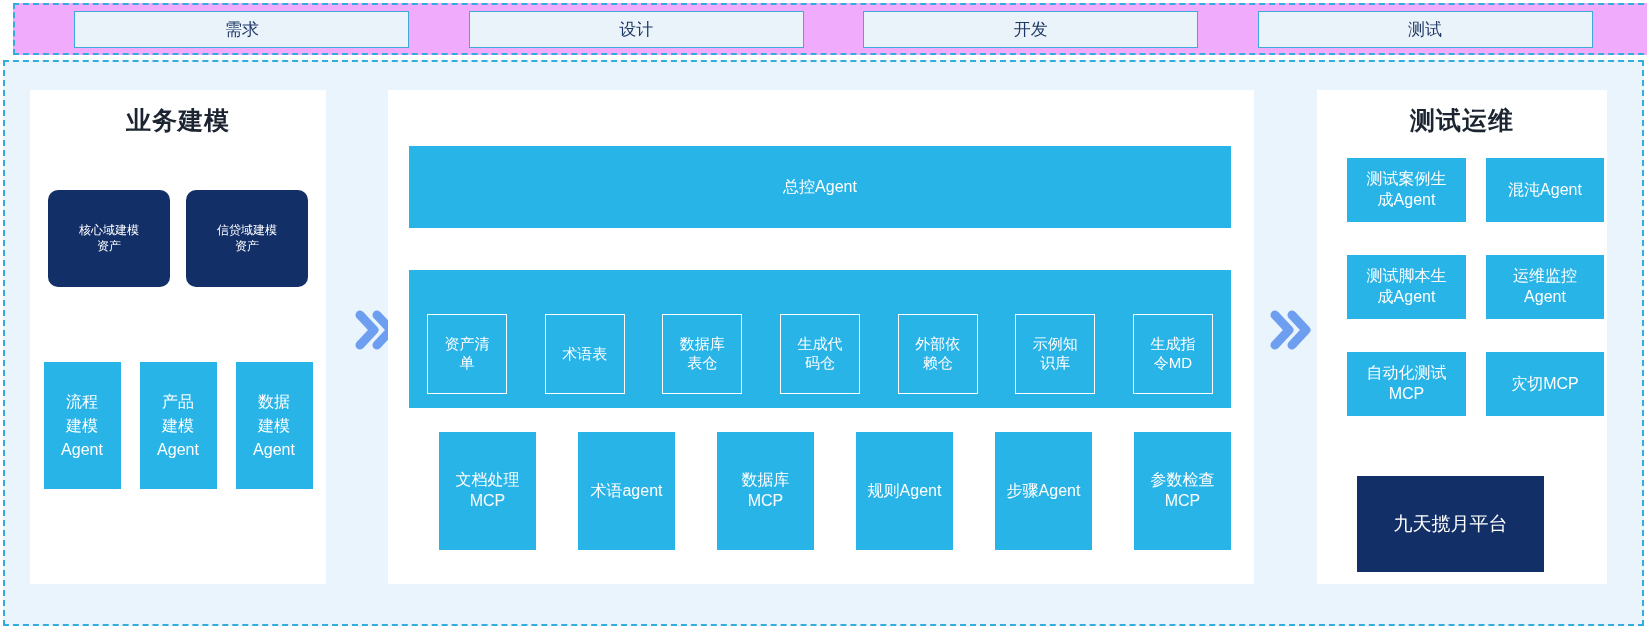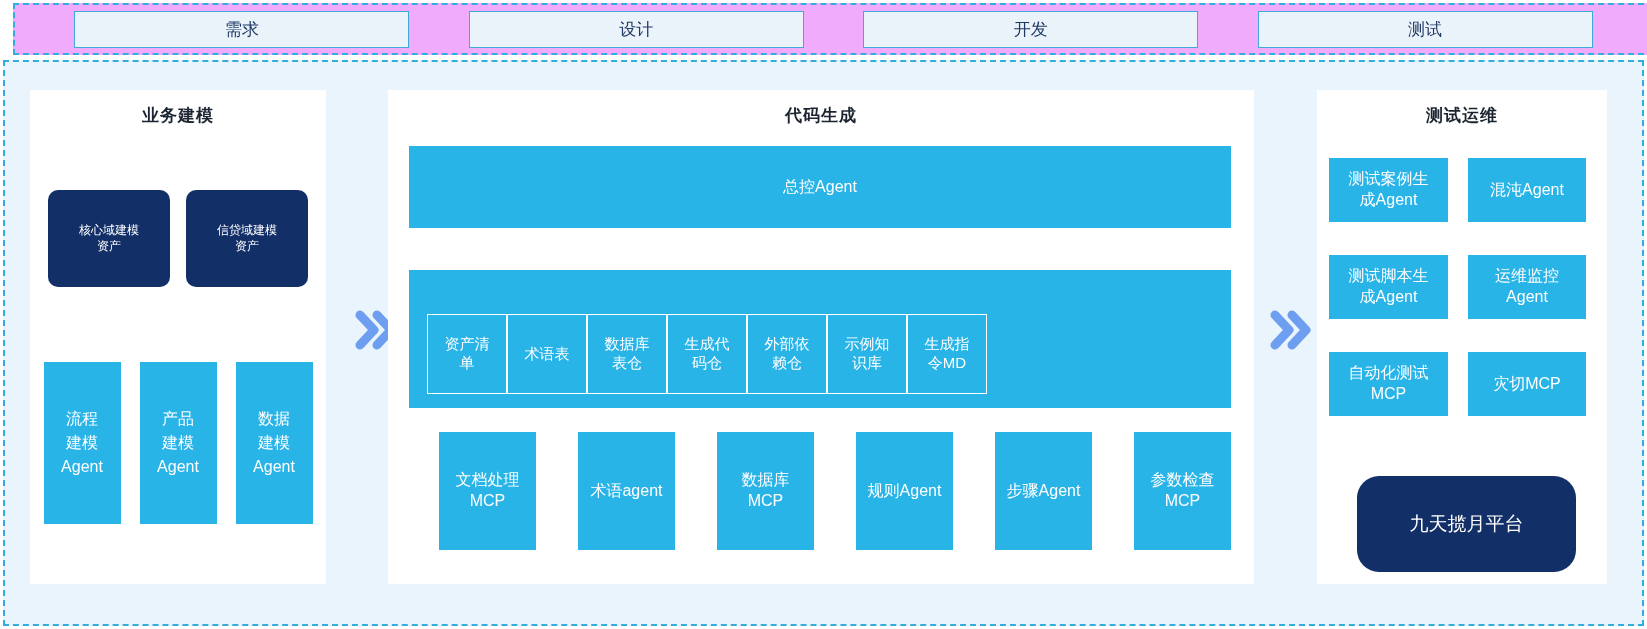--- a/index.html
+++ b/index.html
@@ -13,53 +13,53 @@
                display:flex; align-items:center; justify-content:space-evenly; }
   .phase-box { width:335px; height:37px; background:#eaf3fa; border:1px solid #3fa9da;
                display:flex; align-items:center; justify-content:center;
                font-size:17px; color:#1f3864; }
 
   
   .main { position:absolute; left:3px; top:60px; width:1641px; height:566px;
           border:2px dashed #35acde; background:#e9f4fc; }
 
   .panel { position:absolute; top:28px; height:494px; background:#ffffff; }
-  .panel-title { text-align:center; font-size:17px; font-weight:bold; color:#1b2430; padding-top:14px; letter-spacing:1px; }
+  .panel-title { text-align:center; font-size:25px; font-weight:bold; color:#1b2430; padding-top:14px; letter-spacing:1px; }
 
   .cyan { background:#29b4e8; color:#ffffff; }
   .navy { background:#122f68; color:#ffffff; }
   .cbox { display:flex; align-items:center; justify-content:center; text-align:center;
           white-space:pre-line; line-height:1.3; }
 
   
   .panel-left { left:25px; width:296px; }
   .dark-row { position:absolute; top:100px; left:0; right:0; display:flex; justify-content:center; gap:16px; }
   .dark-box { width:122px; height:97px; border-radius:10px; font-size:12px; }
   .agent-row { position:absolute; top:272px; left:0; right:0; display:flex; justify-content:center; gap:19px; }
-  .agent-box { width:77px; height:162px; font-size:16px; line-height:1.5; }
+  .agent-box { width:77px; height:127px; font-size:16px; line-height:1.5; }
 
   
   .panel-middle { left:383px; width:866px; }
   .master-bar { position:absolute; left:21px; right:23px; top:56px; height:82px; font-size:16px; }
   .context { position:absolute; left:21px; right:23px; top:180px; height:138px; background:#29b4e8; }
   .context-title { text-align:center; font-size:16px; color:#ffffff; padding-top:9px; }
   .context-items { position:absolute; left:18px; right:18px; top:44px; bottom:14px;
-                   display:flex; }
+                   display:flex; justify-content:space-between; }
   .context-item { width:80px; border:1px solid #ffffff; color:#ffffff; font-size:15px; line-height:1.25; }
   .mcp-row { position:absolute; left:21px; right:23px; top:342px; height:118px;
              display:flex; justify-content:space-between;padding-left:30px; }
   .mcp-box { width:97px; font-size:16px; }
 
   
   .panel-right { left:1312px; width:290px; }
-  .ops-grid { position:absolute; top:68px; left:12px; display:grid;
+  .ops-grid { position:absolute; top:68px; left:30px; display:grid;
               grid-template-columns:119px 118px; column-gap:20px; row-gap:33px; }
   .ops-box { height:64px; font-size:16px; }
-  .platform-box { position:absolute; left:40px; top:386px; width:219px; height:96px;
-                  border-radius:22px; font-size:19px; }
+  .platform-box { position:absolute; left:40px; top:386px; width:187px; height:96px;
+                  border-radius:0; font-size:19px; }
 
   
   .chevron { position:absolute; top:246px; width:42px; height:44px; }
   .chev-1 { left:349px; }
   .chev-2 { left:1264px; }
 </style>
 </head>
 <body>
 
 <div class="page">
@@ -93,21 +93,20 @@
 Agent</div>
       </div>
     </div>
 
     <svg class="chevron chev-1" viewBox="0 0 42 44">
       <path d="M6 7 L20 22 L6 37" stroke="#6d9eef" stroke-width="9" fill="none" stroke-linecap="round" stroke-linejoin="round"></path>
       <path d="M23 7 L37 22 L23 37" stroke="#6d9eef" stroke-width="9" fill="none" stroke-linecap="round" stroke-linejoin="round"></path>
     </svg>
 
     <div class="panel panel-middle">
-      <div class="panel-title">代码生成</div>
 
       <div class="cbox master-bar cyan">总控Agent</div>
 
       <div class="context">
         <div class="context-items">
           <div class="cbox context-item">资产清
 单</div>
           <div class="cbox context-item">术语表</div>
           <div class="cbox context-item">数据库
 表仓</div>

